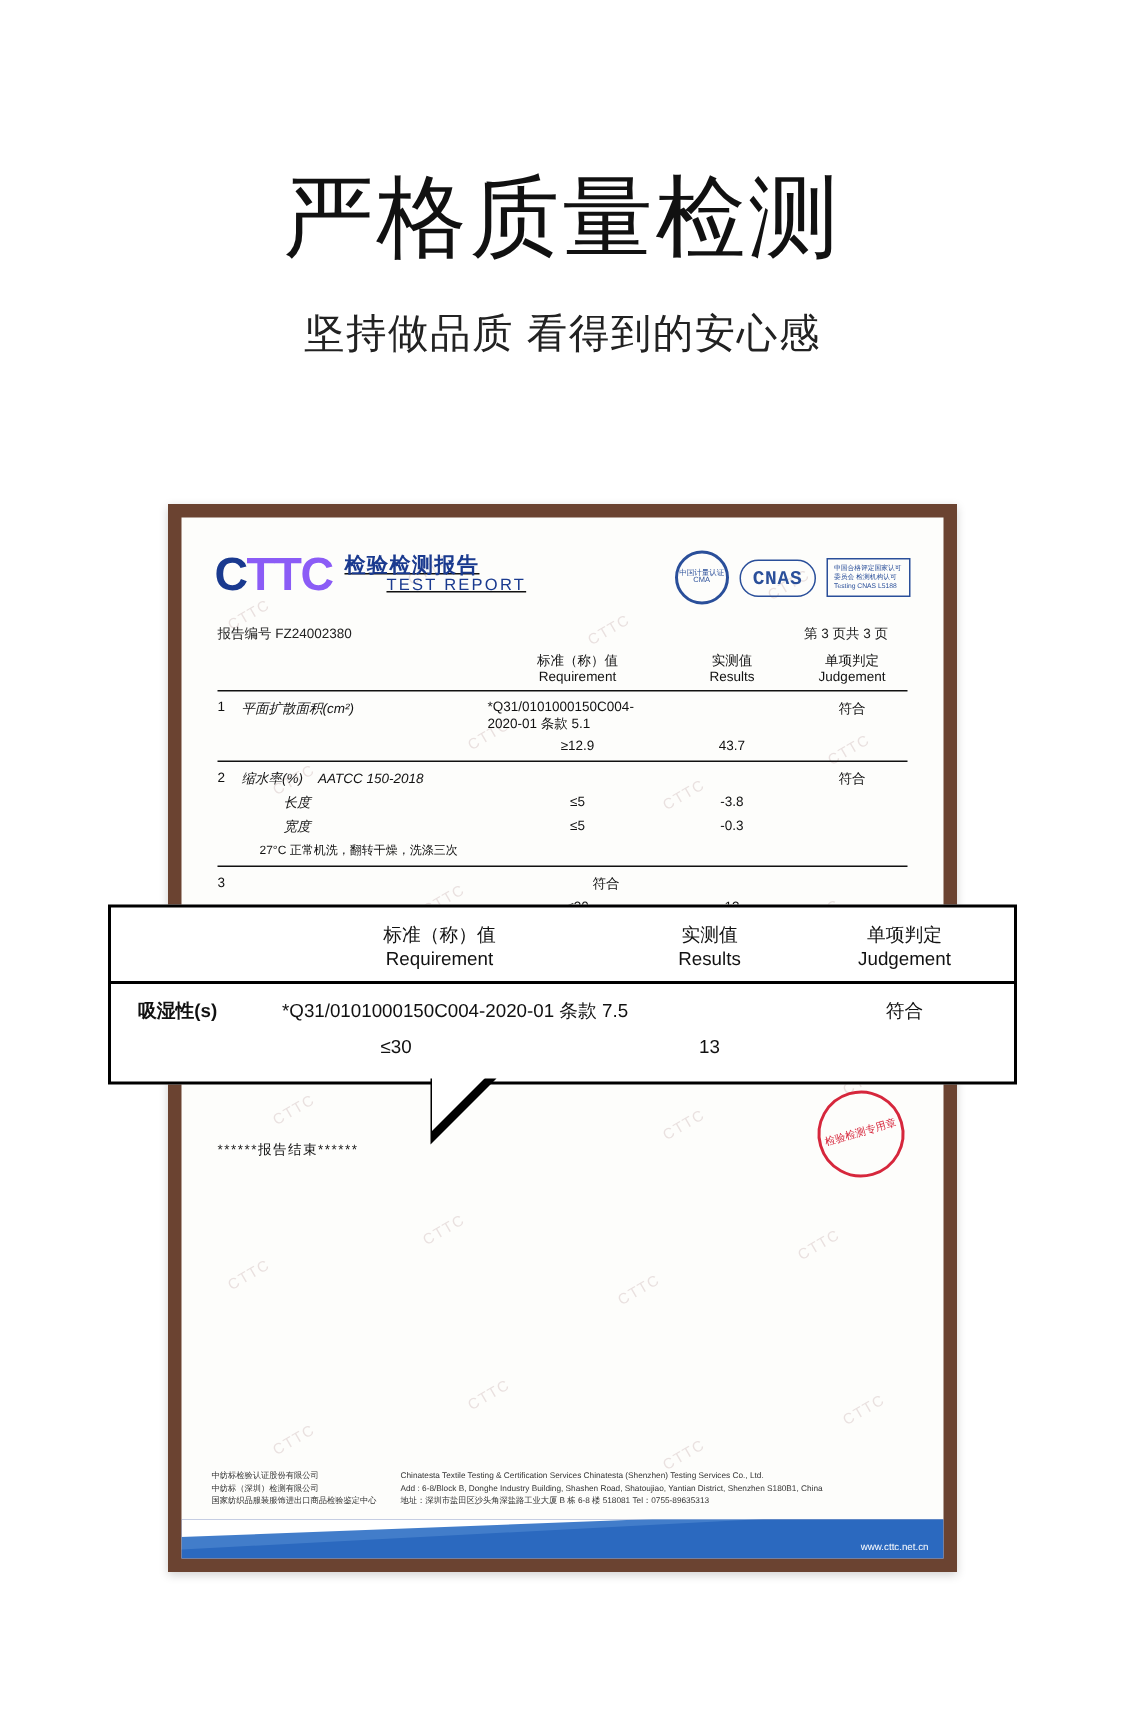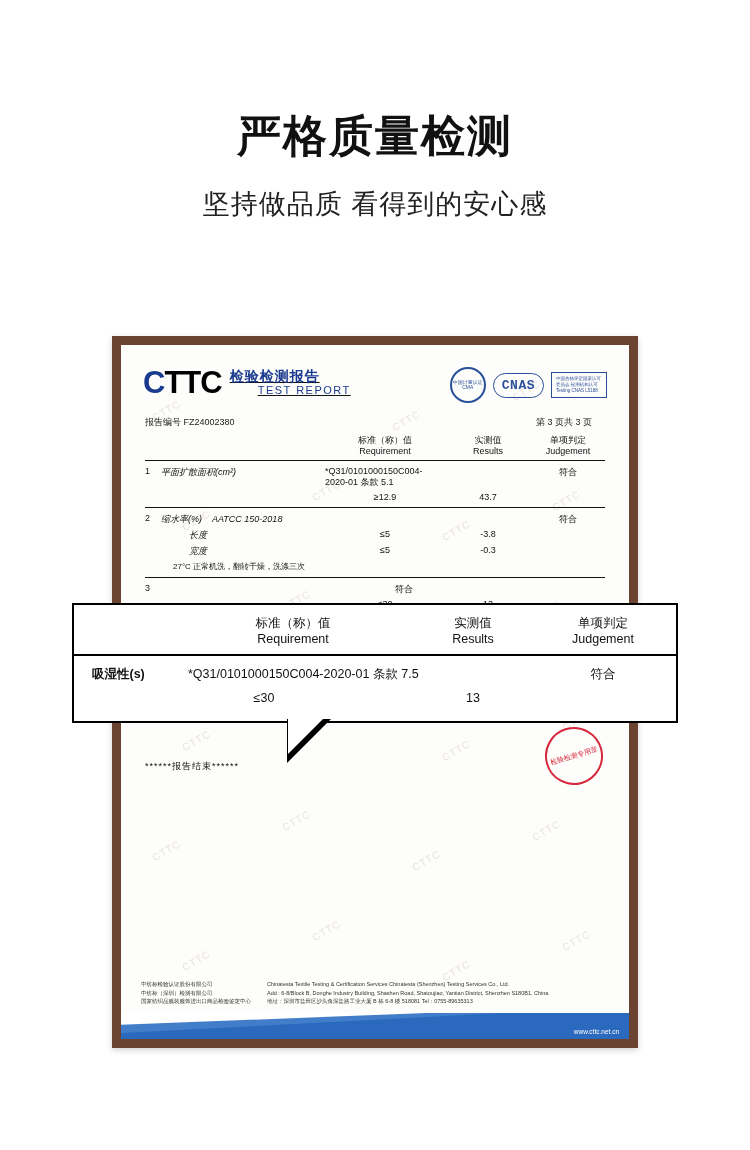--- a/index.html
+++ b/index.html
@@ -15,22 +15,22 @@
     position: relative;
     overflow: hidden;
   }
 
   
   .hero {
     padding-top: 112px;
     text-align: center;
   }
   .hero-title {
-    font-size: 44px;
-    font-weight: bold;
+    font-size: 60px;
+    font-weight: normal;
     letter-spacing: 2px;
     color: #111111;
     line-height: 1.1;
     margin: 0;
   }
   .hero-sub {
     margin-top: 26px;
     font-size: 27px;
     color: #222222;
     letter-spacing: 1px;
@@ -85,21 +85,21 @@
   }
   .cttc {
     font-size: 31px;
     font-weight: bold;
     color: #1a3a8f;
     letter-spacing: -1px;
     line-height: 1;
     position: relative;
   }
   .cttc .red {
-    color: #000000;
+    color: #8b5cf6;
   }
   .logo-text {
     margin-left: 8px;
     line-height: 1.15;
     text-decoration: underline;
   }
   .logo-text .cn {
     font-size: 14px;
     color: #1a3a8f;
     font-weight: bold;

